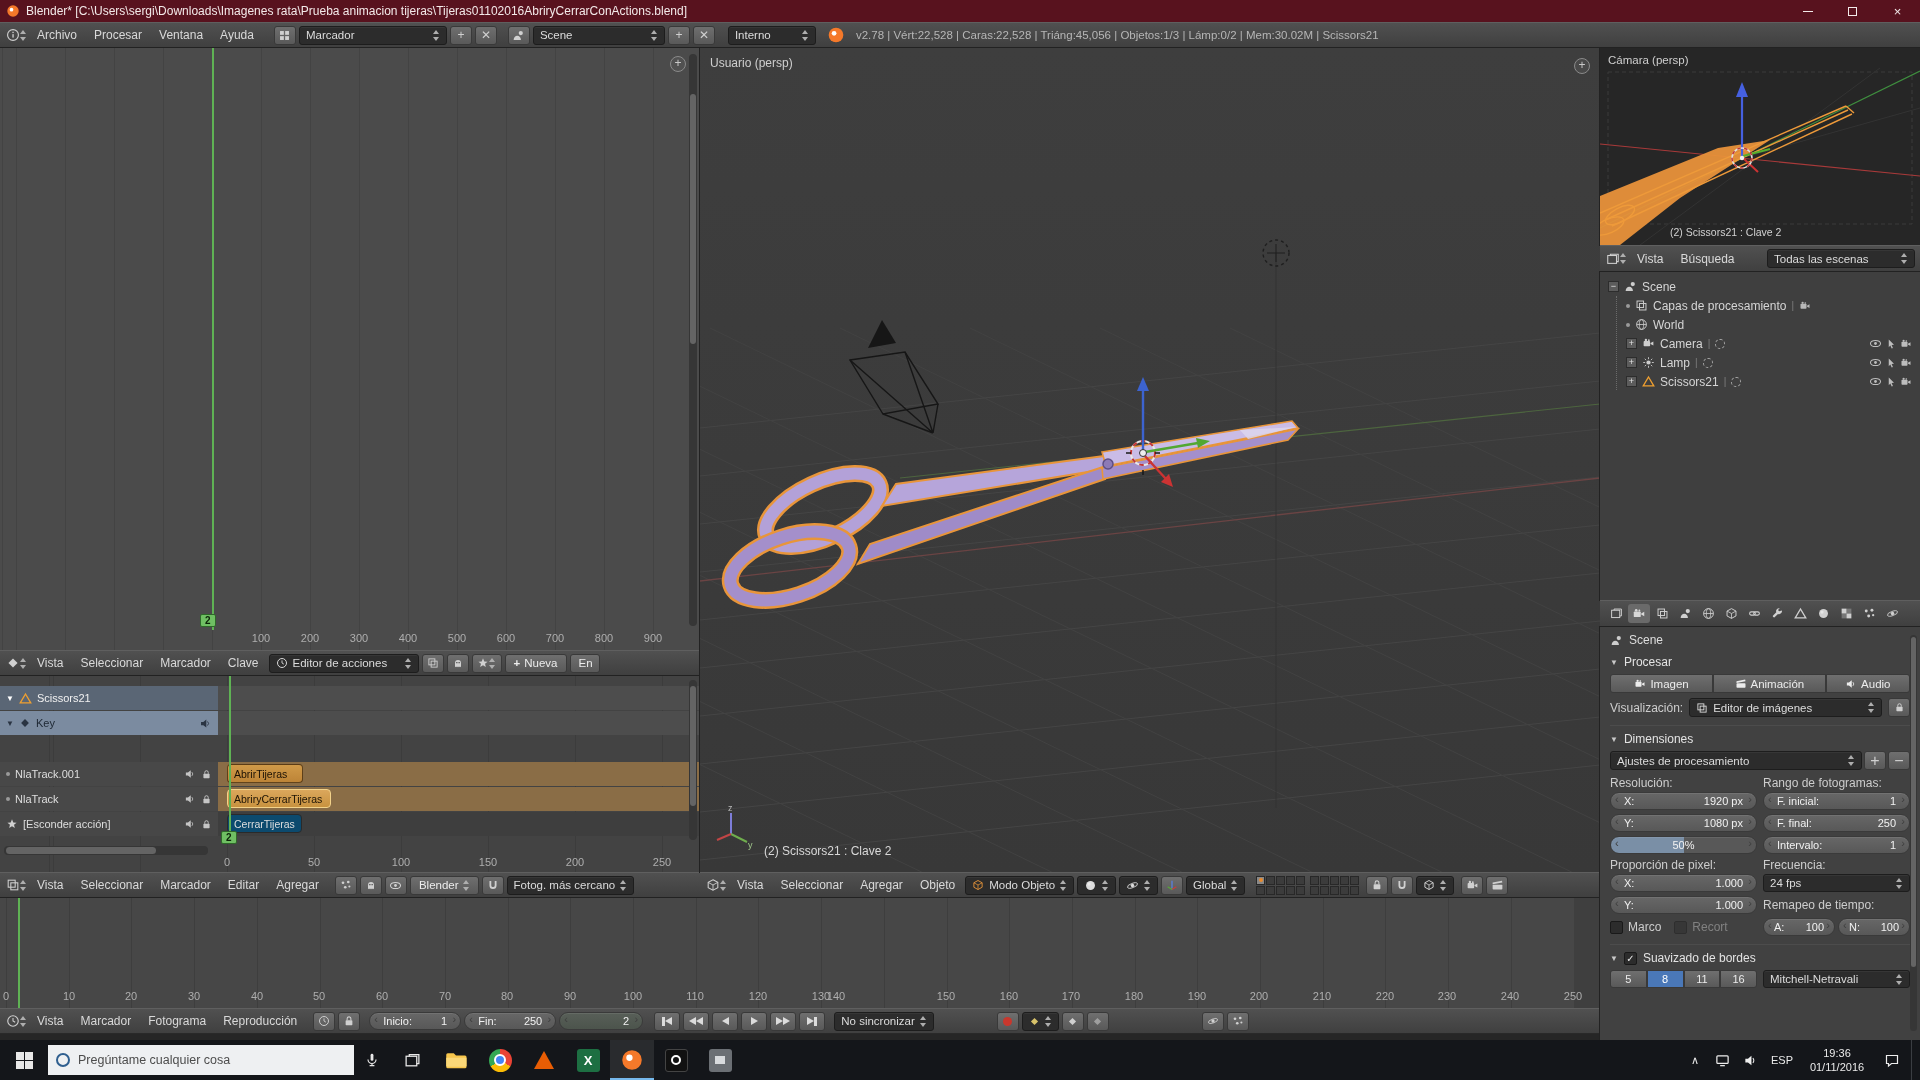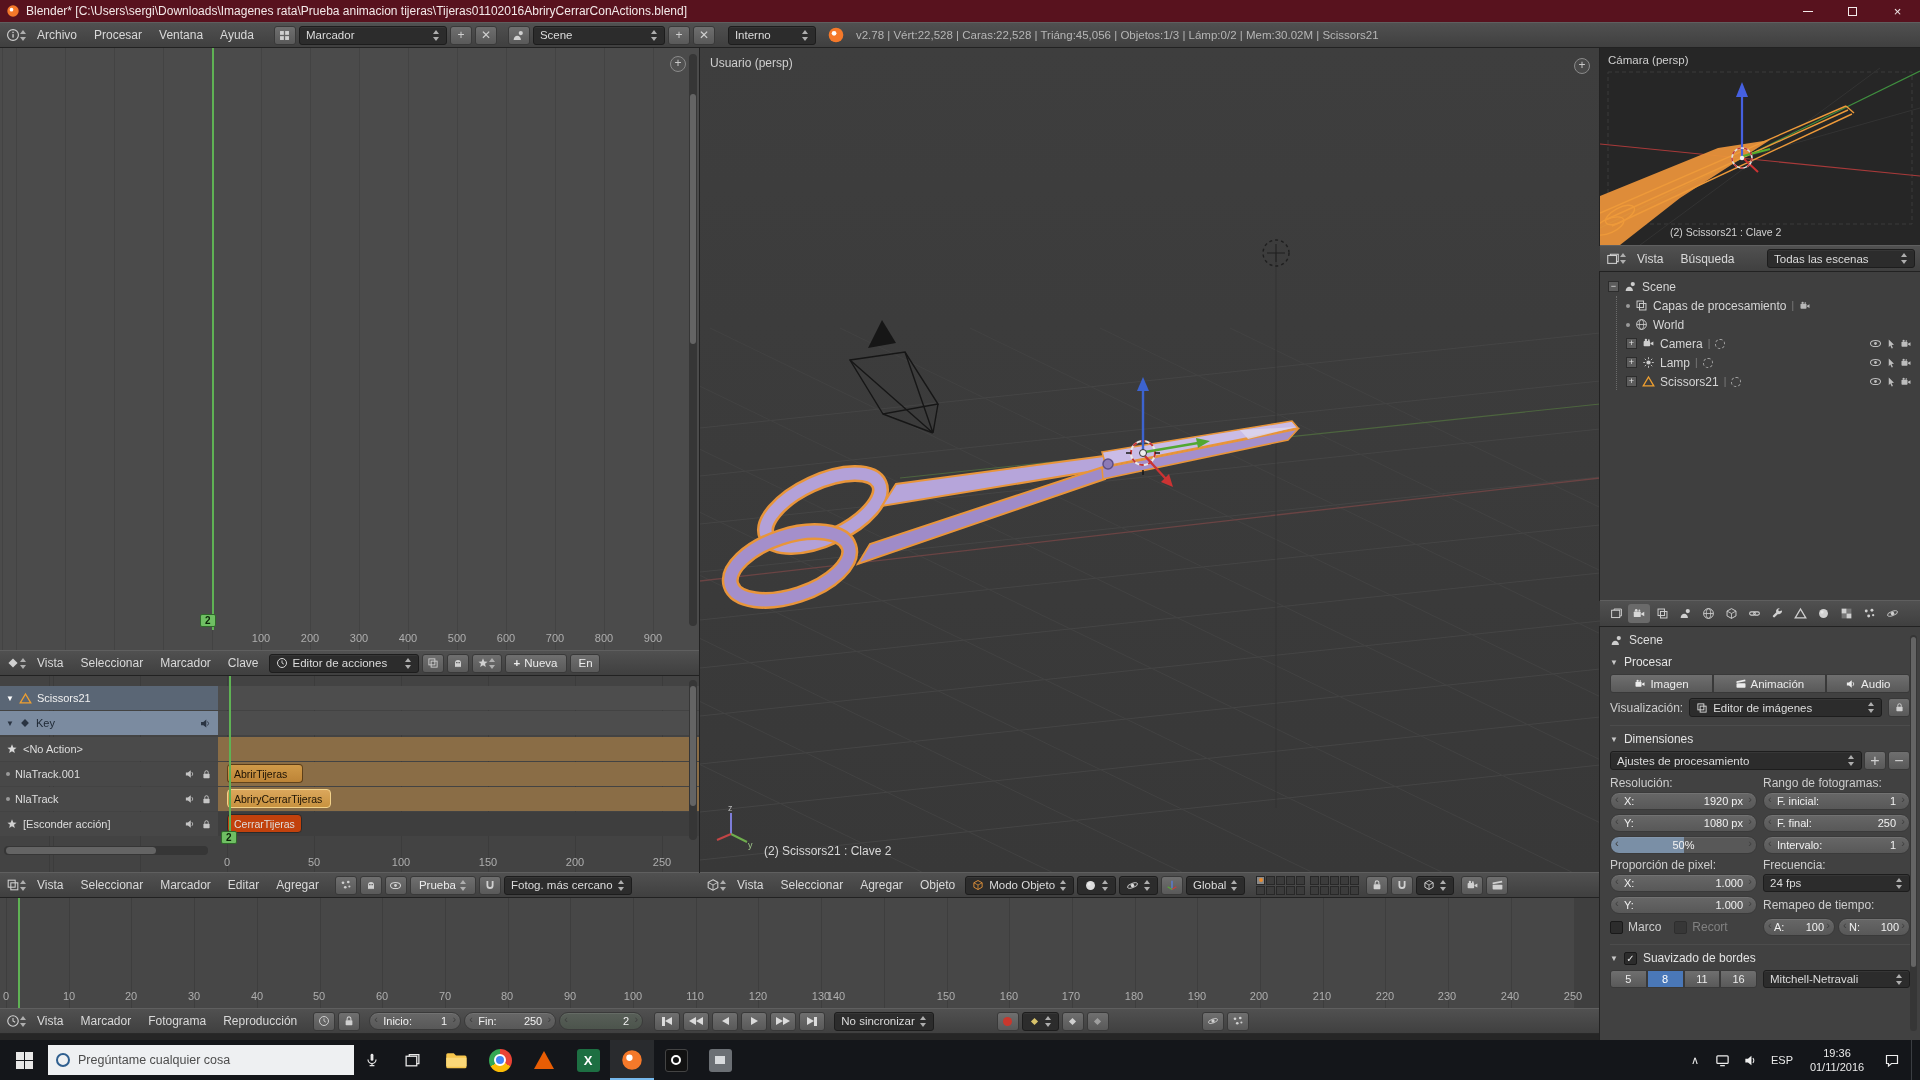--- a/index.html
+++ b/index.html
@@ -341,29 +341,20 @@
           <svg class="ic" width="12" height="12" style="color:#2a3442">
             <use href="#i-key"></use>
           </svg>
           <span>Key</span>
           <svg class="ic" width="13" height="13" style="margin-left:auto;color:#2a3442">
             <use href="#i-speaker"></use>
           </svg>
         </div>
     <div class="nstrip" style="background:#4d4d4d"></div>
   </div>
-  <div class="nrow" style="top:61px">
-    <div class="nch" style="background:#4a4a4a">
-          <svg class="ic" width="12" height="12" style="color:#d8d8d8">
-            <use href="#i-star"></use>
-          </svg>
-          <span>&lt;No Action&gt;</span>
-        </div>
-    <div class="nstrip" style="background:#8a6d46"></div>
-  </div>
   <div class="nrow" style="top:86px">
     <div class="nch" style="background:#484848">
           <span class="dot"></span>
           <span>NlaTrack.001</span>
           <svg class="ic" width="12" height="12" style="margin-left:auto;color:#c5c5c5">
             <use href="#i-speaker"></use>
           </svg>
           <svg class="ic" width="11" height="11" style="color:#c5c5c5">
             <use href="#i-lock"></use>
           </svg>
@@ -398,21 +389,21 @@
           </svg>
           <span>[Esconder acción]</span>
           <svg class="ic" width="12" height="12" style="margin-left:auto;color:#c5c5c5">
             <use href="#i-speaker"></use>
           </svg>
           <svg class="ic" width="11" height="11" style="color:#c5c5c5">
             <use href="#i-lock"></use>
           </svg>
         </div>
     <div class="nstrip" style="background:#3e3e3e">
-      <div class="strip" style="left:9px;width:75px;background:#c2410c;border-color:#2a2a2a;color:#dedede">
+      <div class="strip" style="left:9px;width:75px;background:#0c4a6e;border-color:#2a2a2a;color:#dedede">
             <span>CerrarTijeras</span>
           </div>
     </div>
   </div>
   <div class="gline" style="left:229px;top:0;height:168px"></div>
   <div class="fbadge" style="left:221px;top:155px">2</div>
   <span class="num" style="left:227px;top:180px">0</span>
   <span class="num" style="left:314px;top:180px">50</span>
   <span class="num" style="left:401px;top:180px">100</span>
   <span class="num" style="left:488px;top:180px">150</span>
@@ -447,21 +438,21 @@
         <svg class="ic" width="12" height="12">
           <use href="#i-ghost"></use>
         </svg>
       </span>
   <span class="ibtn">
         <svg class="ic" width="13" height="13">
           <use href="#i-eye"></use>
         </svg>
       </span>
   <span class="btn">
-        <span>Prueba</span>
+        <span>Blender</span>
         <span class="ud"></span>
       </span>
   <span class="ibtn">
         <svg class="ic" width="12" height="12">
           <use href="#i-magnet"></use>
         </svg>
       </span>
   <span class="dd">
         <span>Fotog. más cercano</span>
         <span class="ud"></span>

